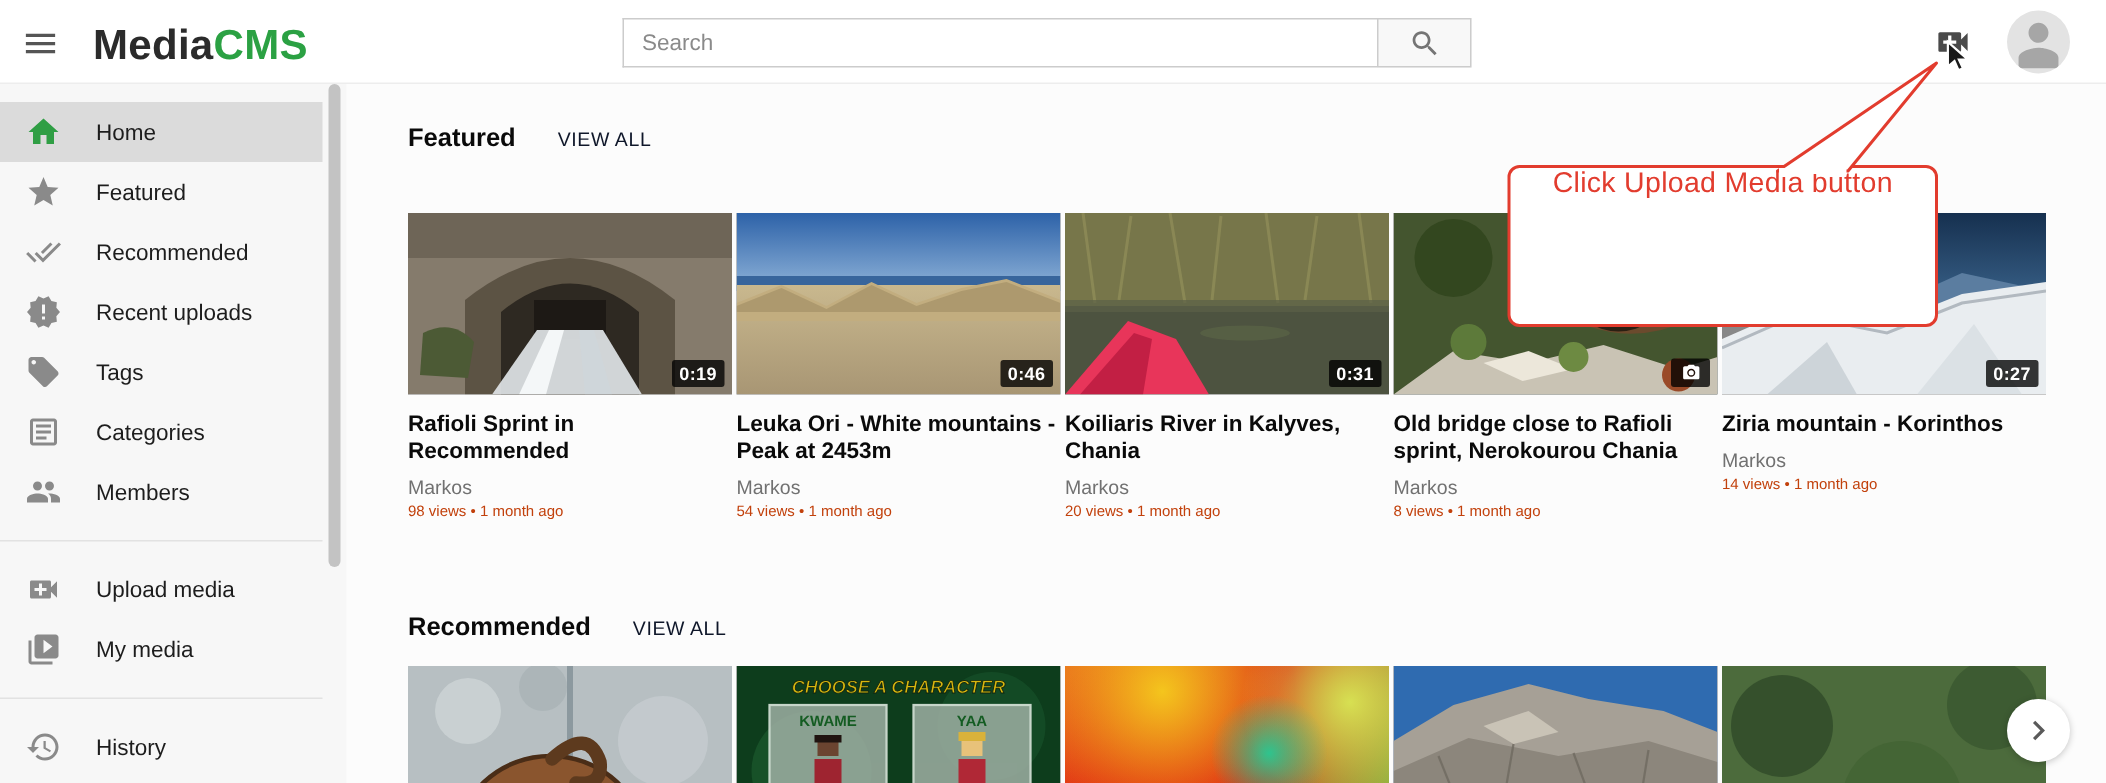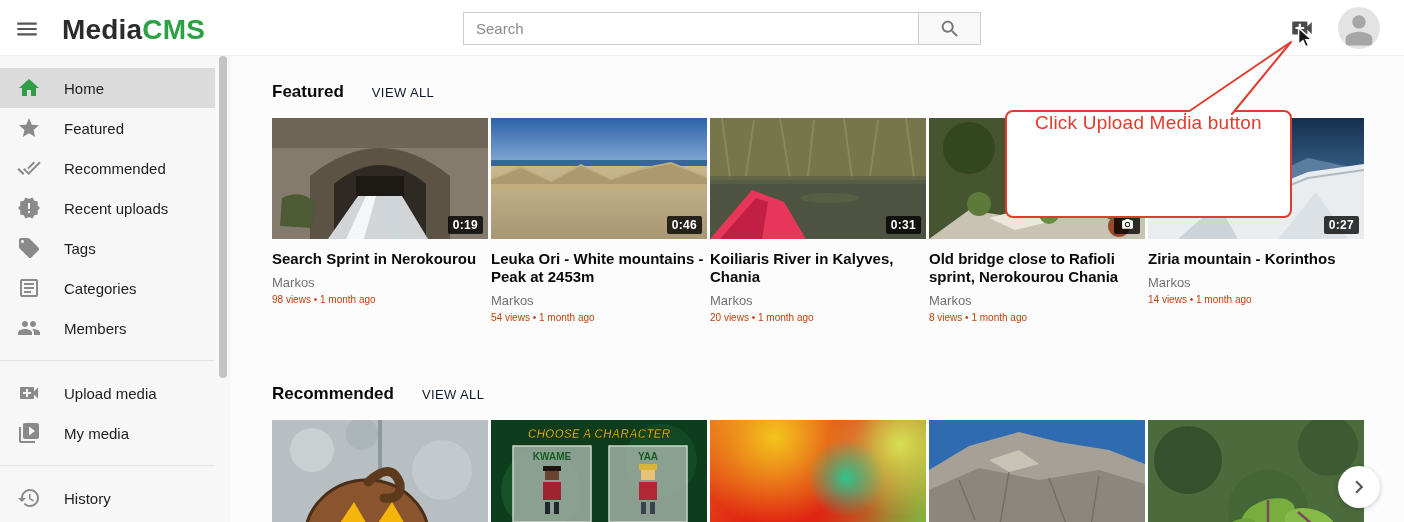--- a/index.html
+++ b/index.html
@@ -10,21 +10,21 @@
   
   .header { position:absolute; left:0; top:0; width:1404px; height:56px; background:#fff;
     border-bottom:1px solid #ededed; z-index:5; }
   .menu-btn { position:absolute; left:14px; top:16px; width:28px; height:24px; cursor:pointer; }
   .menu-btn svg { fill:#555; }
   .logo { position:absolute; left:62px; top:14px; font-size:28px; font-weight:700; letter-spacing:0.2px; }
   .logo .media { color:#2b2b2b; }
   .logo .cms { color:#2ba143; }
   .searchbar { position:absolute; left:415px; top:12px; width:566px; height:33px; display:flex; }
   .search-input { flex:1; height:33px; border:1px solid #ccc; border-right:none; padding:0 12px;
-    font-size:15px; color:#333; background:#fff; outline:none;margin-left:48px; }
+    font-size:15px; color:#333; background:#fff; outline:none; }
   .search-input::placeholder { color:#8a8a8a; }
   .search-btn { width:63px; height:33px; border:1px solid #ccc; background:#f8f8f8;
     display:flex; align-items:center; justify-content:center; cursor:pointer; }
   .search-btn svg { fill:#757575; }
   .hdr-upload { position:absolute; left:1288px; top:15px; width:30px; height:26px; cursor:pointer; }
   .hdr-upload svg { fill:#4a4a4a; }
   .cursor { position:absolute; left:1294px; top:26px; width:22px; height:24px; z-index:40; }
   .avatar { position:absolute; left:1338px; top:7px; width:42px; height:42px; border-radius:50%;
     background:#e3e3e3; overflow:hidden; cursor:pointer; }
   .avatar svg { fill:#a6a6a6; }
@@ -45,21 +45,21 @@
   
   .main { position:absolute; left:231px; top:56px; width:1173px; height:466px; background:#fcfcfc;
     padding-left:41px; overflow:hidden; }
   .sec-head { display:flex; align-items:baseline; }
   .sec-head.first { margin-top:26px; }
   .sec-head.second { margin-top:44px; }
   .sec-title { font-size:17px; font-weight:700; color:#0a0a0a; }
   .view-all { margin-left:28px; font-size:13px; font-weight:500; color:#0f172a;
     letter-spacing:0.4px; cursor:pointer; }
   .cards-row { margin-top:16px; display:flex; gap:3px; }
-  .card { width:216px; height:222px; }
+  .card { width:216px; height:222px;margin-top:24px; }
   .thumb { position:relative; width:216px; height:121px; background:#888; cursor:pointer; overflow:hidden; }
   .thumb svg.art { position:absolute; left:0; top:0; width:216px; height:121px; }
   .dur { position:absolute; right:5px; bottom:5px; background:rgba(0,0,0,0.78); color:#fff;
     font-size:12px; font-weight:700; padding:2px 5px; border-radius:2px; letter-spacing:0.3px; }
   .photo-badge { position:absolute; right:5px; bottom:5px; background:rgba(0,0,0,0.78);
     width:26px; height:19px; border-radius:2px; display:flex; align-items:center; justify-content:center; }
   .photo-badge svg { fill:#fff; }
   .v-title { margin-top:11px; font-size:15px; font-weight:700; color:#0a0a0a; line-height:18px; cursor:pointer; }
   .v-author { margin-top:6px; font-size:13px; color:#717171; line-height:17px; cursor:pointer; }
   .v-meta { font-size:10px; color:#c2410c; line-height:17px; }
@@ -211,21 +211,21 @@
             <path d="M38 121 V58 Q108 2 178 58 V121 Z" fill="#5c5344"></path>
             <path d="M62 121 V66 Q108 28 154 66 V121 Z" fill="#2e2922"></path>
             <rect x="84" y="58" width="48" height="26" fill="#1d1915"></rect>
             <path d="M10 80 Q30 70 44 86 L40 110 L8 108 Z" fill="#4c5a35"></path>
             <polygon points="86,78 130,78 156,121 56,121" fill="#dfe4e7" opacity="0.92"></polygon>
             <polygon points="94,78 104,78 92,121 74,121" fill="#f4f7f8"></polygon>
             <polygon points="114,78 124,78 136,121 118,121" fill="#cfd6da"></polygon>
           </svg>
           <span class="dur">0:19</span>
         </div>
-        <div class="v-title">Search Sprint in Nerokourou</div>
+        <div class="v-title">Rafioli Sprint in Recommended</div>
         <div class="v-author">Markos</div>
         <div class="v-meta">98 views • 1 month ago</div>
       </div>
 
       <div class="card">
         <div class="thumb">
           <svg class="art" viewBox="0 0 216 121" preserveAspectRatio="none">
             <defs>
               <linearGradient id="sky2" x1="0" y1="0" x2="0" y2="1">
                 <stop offset="0" stop-color="#2d62a8"></stop>

